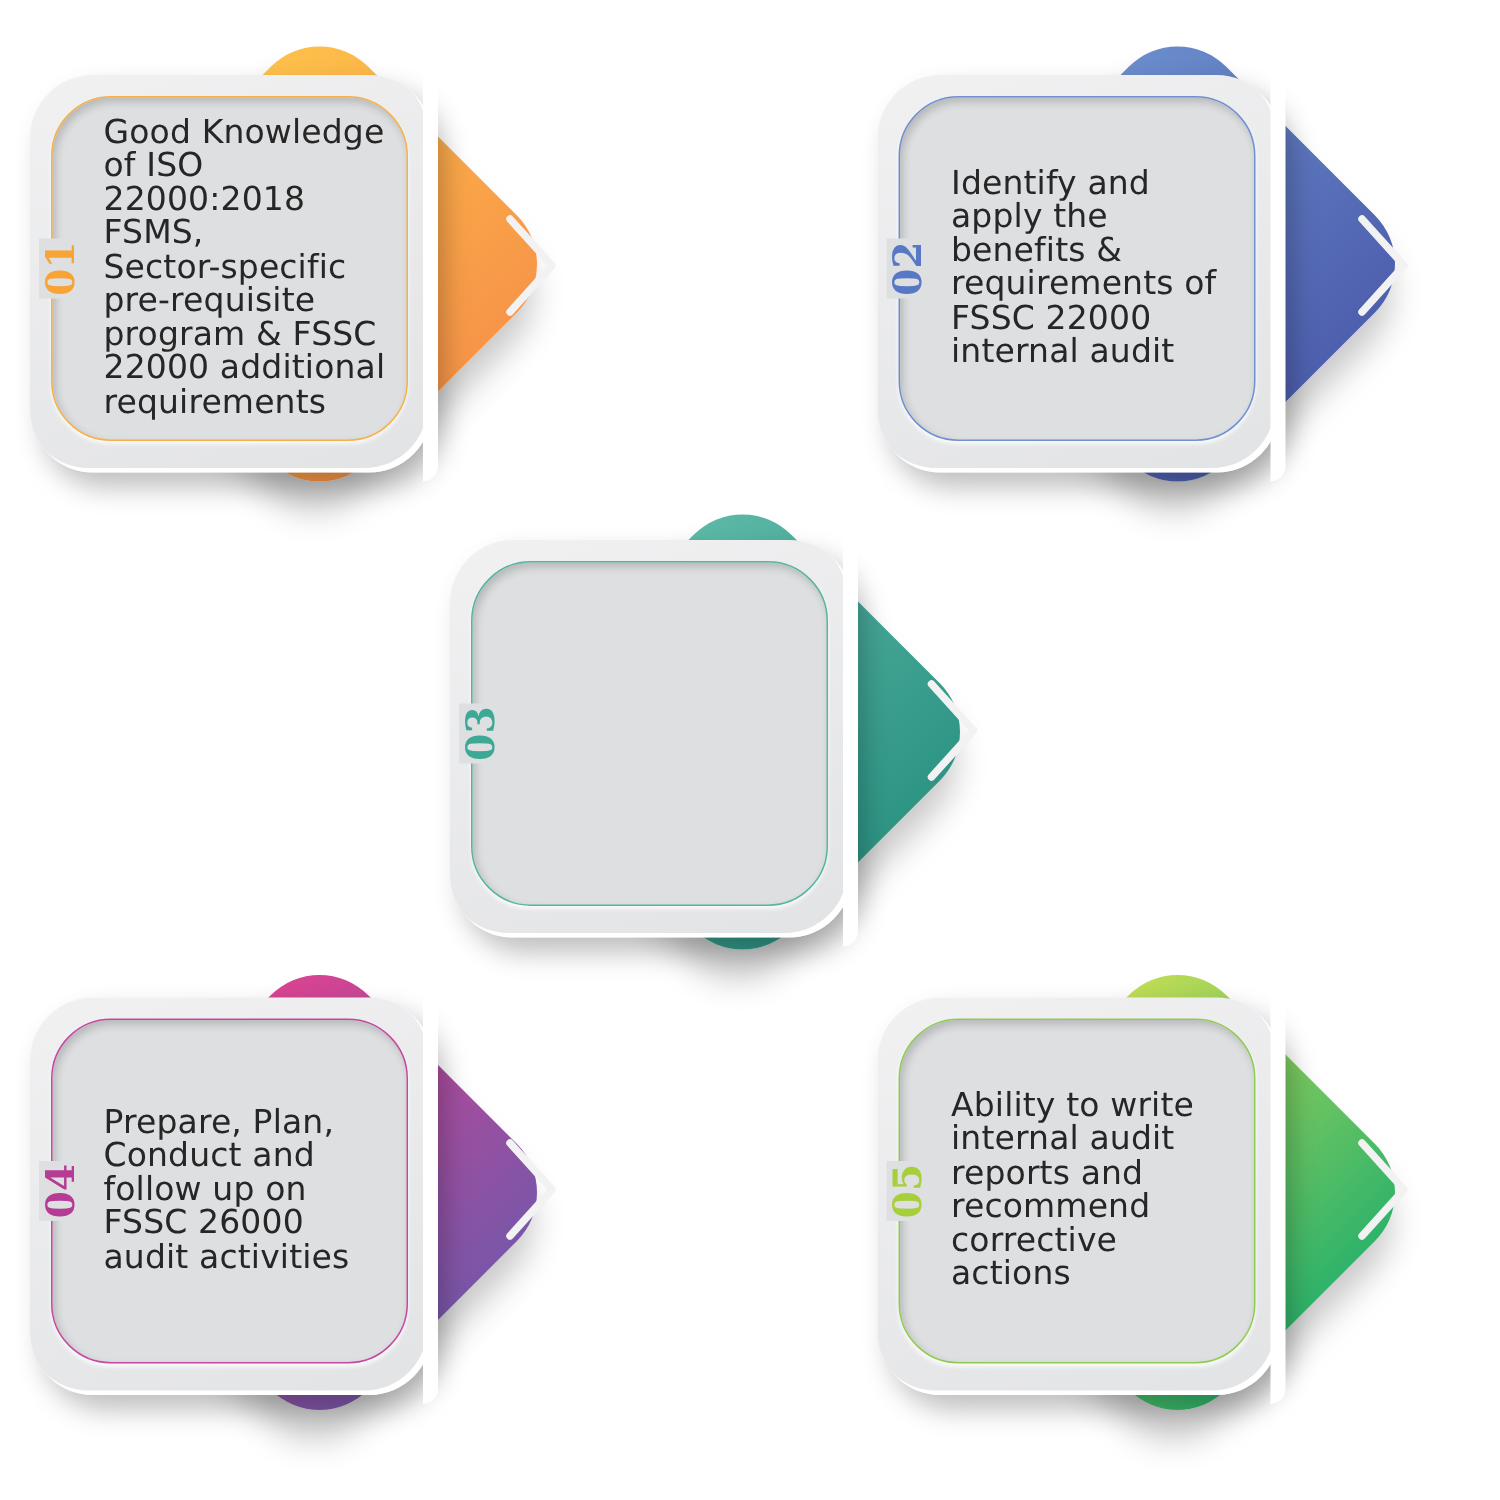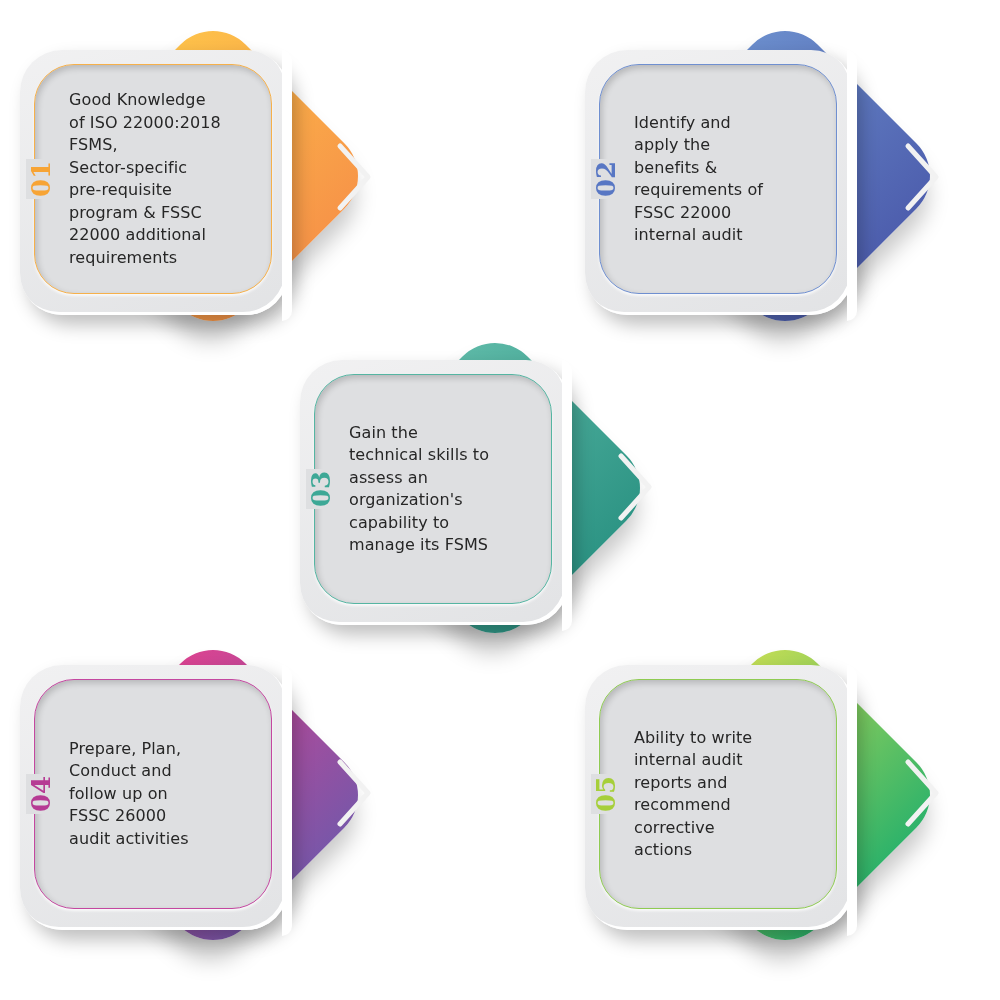--- a/index.html
+++ b/index.html
@@ -5,21 +5,21 @@
   html,body{margin:0;padding:0;}
   body{width:1000px;height:1000px;background:#ffffff;position:relative;overflow:hidden;font-family:"DejaVu Sans","Liberation Sans",sans-serif;}
   .item{position:absolute;width:400px;height:360px;}
   .diamond{position:absolute;width:232px;height:232px;border-radius:46px;transform:rotate(45deg);box-shadow:12px 16px 22px rgba(0,0,0,0.22);}
   .chev{position:absolute;width:40px;height:72px;}
   .card{position:absolute;width:268px;height:265px;border-radius:42px;background:linear-gradient(160deg,#f1f1f2 0%,#e2e3e5 100%);box-shadow:8px 10px 18px rgba(0,0,0,0.25), inset -3px -3px 0 #ffffff;}
   .card::after{content:"";position:absolute;right:-4px;top:0;bottom:-6px;width:10px;border-radius:0 42px 42px 0;background:#ffffff;}
   .inner{position:absolute;left:14px;top:14px;width:236px;height:228px;border-radius:40px;background:#dedfe1;border:1.5px solid var(--c1);box-shadow:inset 2px 3px 6px rgba(0,0,0,0.18), 0 2px 3px rgba(255,255,255,0.8);}
   .num{position:absolute;left:-14px;top:50%;width:40px;height:30px;margin-top:-15px;transform:rotate(-90deg);font-family:"DejaVu Serif","Liberation Serif",serif;font-weight:bold;font-size:26px;line-height:30px;text-align:center;background:#dedfe1;}
   .txt{position:absolute;left:34px;top:0;bottom:0;width:192px;display:flex;align-items:center;}
-  .txt span{font-size:16px;line-height:22.5px;color:#262626;letter-spacing:0.1px;white-space:pre-line;}
+  .txt span{font-size:22px;line-height:22.5px;color:#262626;letter-spacing:0.1px;white-space:pre-line;}
 </style>
 </head>
 <body>
 
 <div class="item" style="left:0;top:0;">
   <div class="diamond" style="left:97px;top:60px;background:linear-gradient(90deg,#FDC04A,#F79548);"></div>
   <svg class="chev" style="left:334px;top:141px;" viewBox="0 0 40 72">
       <polyline points="6,5 34,36 6,67" fill="none" stroke="#f2f2f2" stroke-width="5" stroke-linecap="round" stroke-linejoin="round"></polyline>
     </svg>
   <div class="card" style="left:20px;top:50px;--c1:#F7B94A;">
@@ -60,28 +60,20 @@
 </div>
 
 <div class="item" style="left:280px;top:310px;">
   <div class="diamond" style="left:99px;top:62px;background:linear-gradient(90deg,#5CB8A6,#2E9585);"></div>
   <svg class="chev" style="left:335px;top:141px;" viewBox="0 0 40 72">
       <polyline points="6,5 34,36 6,67" fill="none" stroke="#f2f2f2" stroke-width="5" stroke-linecap="round" stroke-linejoin="round"></polyline>
     </svg>
   <div class="card" style="left:20px;top:50px;">
     <div class="inner" style="--c1:#55B5A2;">
       <div class="num" style="color:#3DA896;">03</div>
-      <div class="txt">
-          <span>Gain the
-technical skills to
-assess an
-organization's
-capability to
-manage its FSMS</span>
-        </div>
     </div>
   </div>
 </div>
 
 <div class="item" style="left:0;top:615px;">
   <div class="diamond" style="left:97px;top:64px;background:linear-gradient(90deg,#D94391,#7A56A8);"></div>
   <svg class="chev" style="left:334px;top:142px;" viewBox="0 0 40 72">
       <polyline points="6,5 34,36 6,67" fill="none" stroke="#f2f2f2" stroke-width="5" stroke-linecap="round" stroke-linejoin="round"></polyline>
     </svg>
   <div class="card" style="left:20px;top:50px;">

